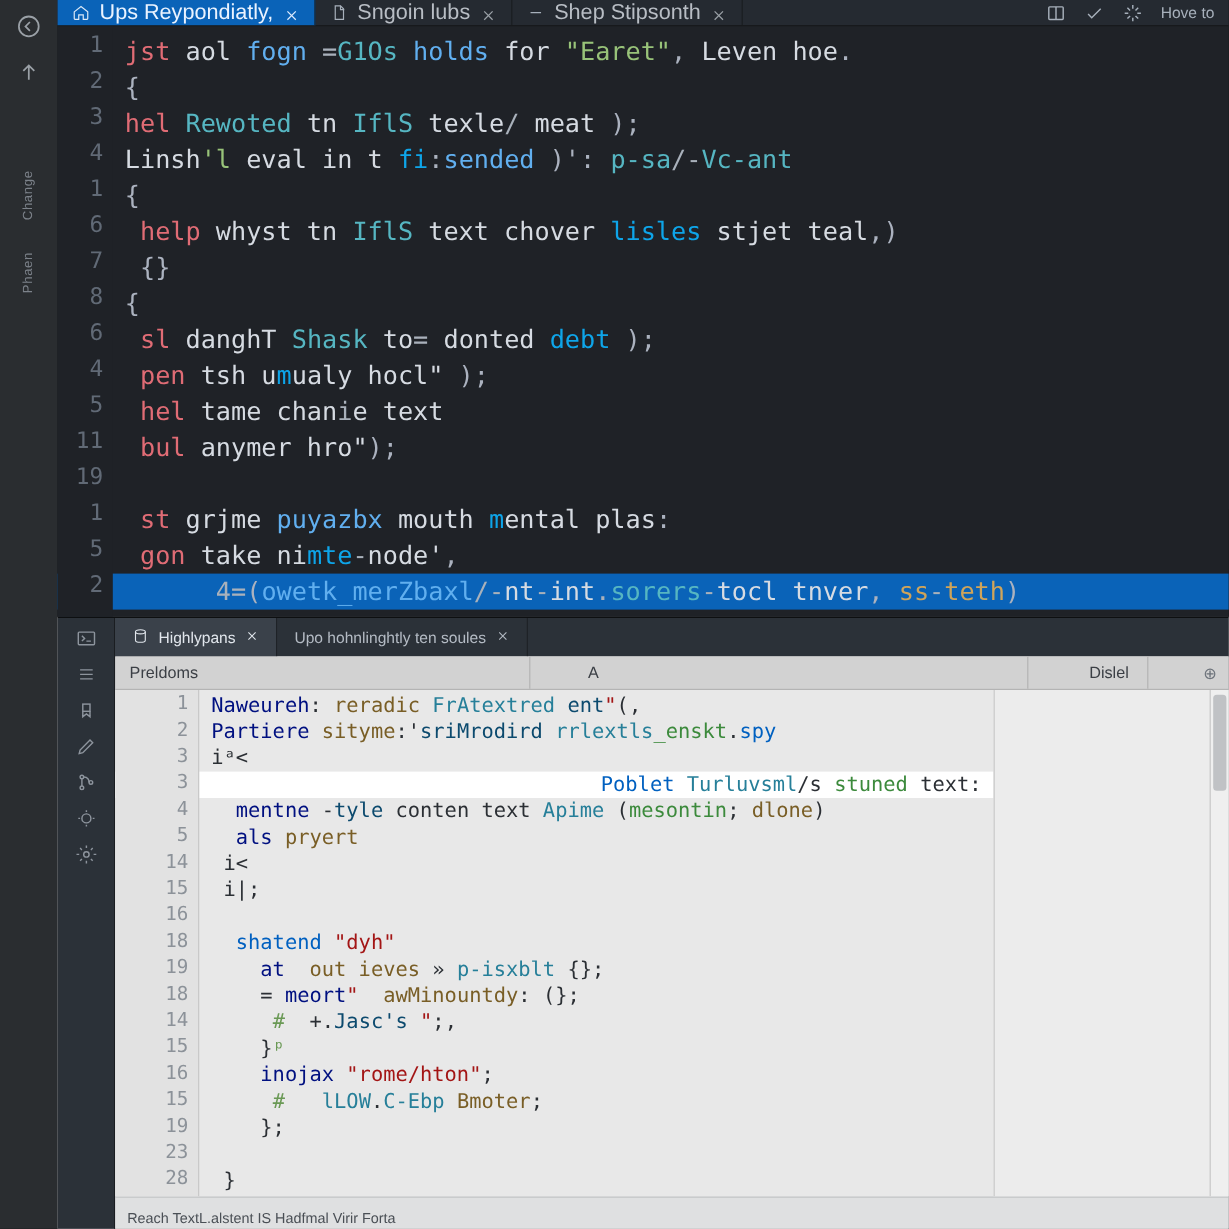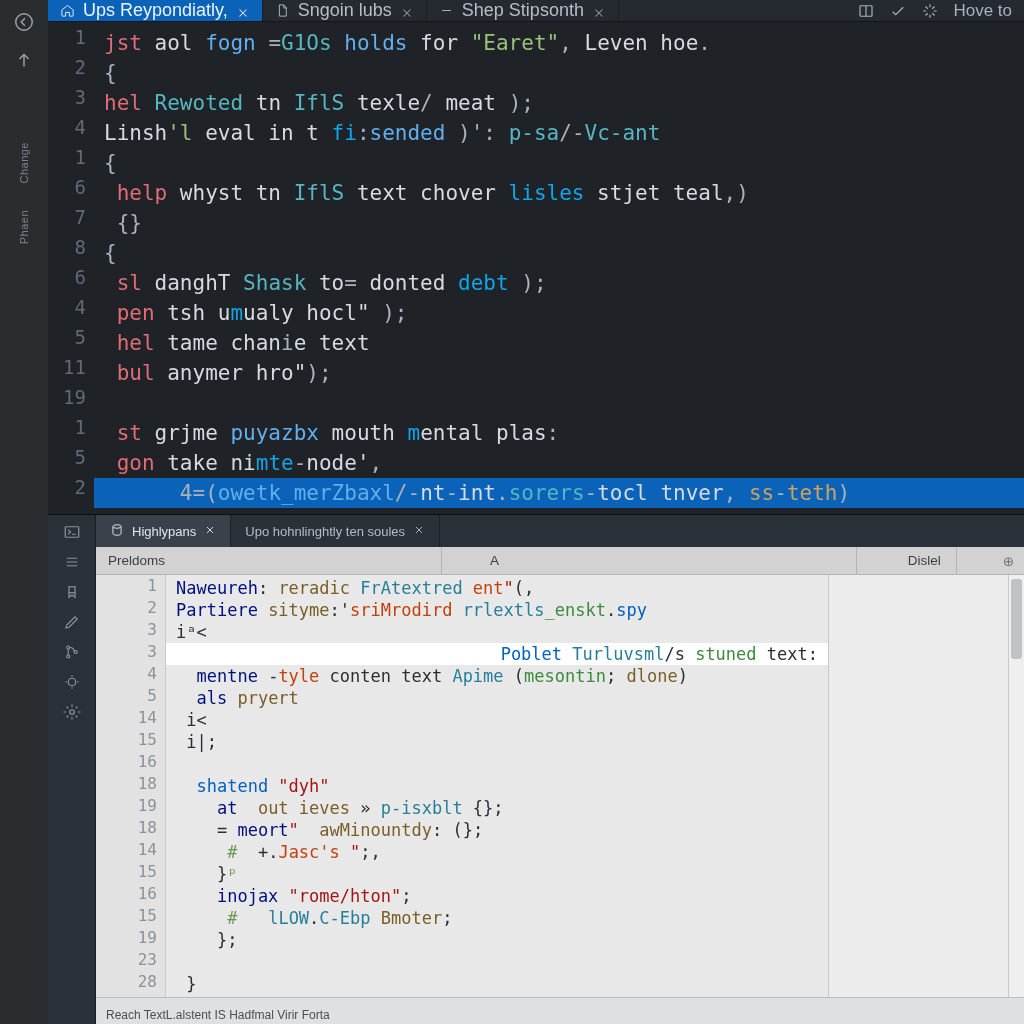--- a/index.html
+++ b/index.html
@@ -18,21 +18,21 @@
   
   .tab-strip { height: 34px; background: #252a31; display: flex; align-items: stretch; border-bottom: 1px solid #141618; }
   .tab { display: flex; align-items: center; gap: 8px; padding: 0 12px; font-size: 18px; color: #b8bdc4; border-right: 1px solid #1a1d21; cursor: pointer; }
   .tab.active { background: #0a63b8; color: #eaf3ff; }
   .tab .tab-icon { width: 15px; height: 15px; display:flex; align-items:center; justify-content:center; color:#a7b0bb; }
   .tab.active .tab-icon { color:#dce9f7; }
   .tab .tab-icon svg { width:15px; height:15px; fill:none; stroke:currentColor; stroke-width:1.6; }
   .tab .close { width:14px; height:14px; color:#9aa0a6; }
   .tab.active .close { color:#dbeafe; }
   .tab .close svg { width:14px; height:14px; stroke:currentColor; fill:none; stroke-width:1.8; }
-  .tab-strip .strip-tools { margin-left:auto; display:flex; align-items:center; gap:14px; padding:0 12px; color:#a7b0bb; font-size:17px; }
+  .tab-strip .strip-tools { margin-left:auto; display:flex; align-items:center; gap:14px; padding:0 12px; color:#a7b0bb; font-size:13px; }
   .strip-tools .tool-icon { width:18px; height:18px; }
   .strip-tools .tool-icon svg { width:18px; height:18px; fill:none; stroke:currentColor; stroke-width:1.6; }
 
   
   .editor-dark { background:#1f2227; position:relative; flex:0 0 auto; }
   .gutter { position:absolute; left:0; top:0; bottom:0; width:46px; background:#1f2227; text-align:right; padding-right:8px; color:#616a76; font-family:Consolas,Menlo,monospace; font-size:19px; }
   .gutter-line { height:30px; line-height:30px; }
   .code-body { margin-left:46px; padding:6px 10px; font-family:Consolas,Menlo,monospace; font-size:21px; line-height:30px; color:#cfd6dd; white-space:pre; }
   .code-body .line { height:30px; }
   .code-body .hl-line { background:#0a63b8; margin-left:-56px; padding-left:56px; margin-right:-10px; padding-right:10px; color:#e7f1ff; }
@@ -65,21 +65,21 @@
   .gutter2 .gl { height:22px; line-height:22px; }
   .code-light { margin-left:70px; padding:2px 10px; font-family:Consolas,Menlo,monospace; font-size:17px; line-height:22px; color:#2b2f34; white-space:pre; }
   .code-light .cl { height:22px; }
   .code-light .hl { background:#ffffff; display:block; margin-left:-80px; padding-left:64px; margin-right:-10px; padding-right:10px;text-align:right; }
   .lt-kw { color:#0060c0; }
   .lt-type { color:#267f99; }
   .lt-fn { color:#795e26; }
   .lt-red { color:#a31515; }
   .lt-com { color:#6a9955; }
   .lt-grn { color:#3c8a3c; }
-  .lt-br { color:#c2410c; }
+  .lt-br { color:#0c4a6e; }
   .lt-id { color:#001080; }
 
   
   .status { height:35px; background:#dfe0e1; border-top:1px solid #bcbdbe; font-size:12px; color:#4a4f55; display:flex; align-items:center; padding:0 10px; }
 
   
   .panel-wrap { display:flex; flex:1; }
   .mini-strip { width:48px; background:#2b3138; border-right:1px solid #1a1d21; display:flex; flex-direction:column; align-items:center; gap:4px; padding-top:4px; }
   .mini-strip .mi { width:22px; height:26px; display:flex; align-items:center; justify-content:center; color:#8d949d; }
   .mini-strip .mi svg { width:18px; height:18px; fill:none; stroke:currentColor; stroke-width:1.6; }

